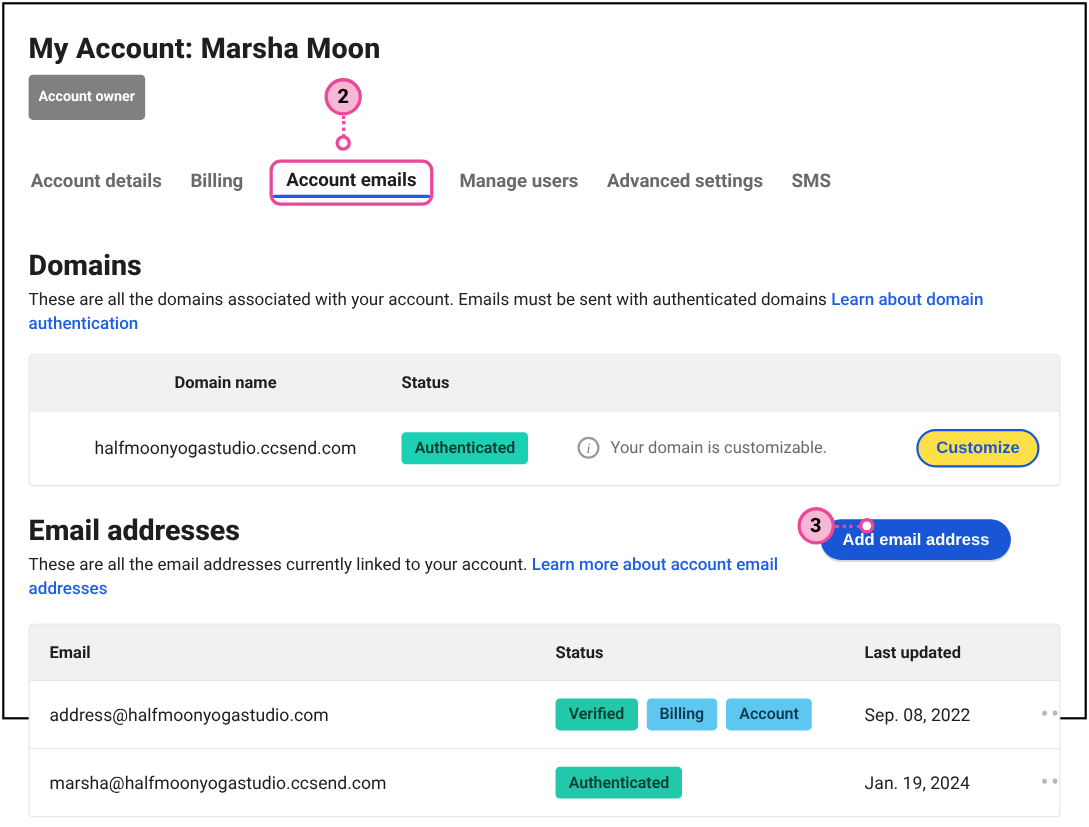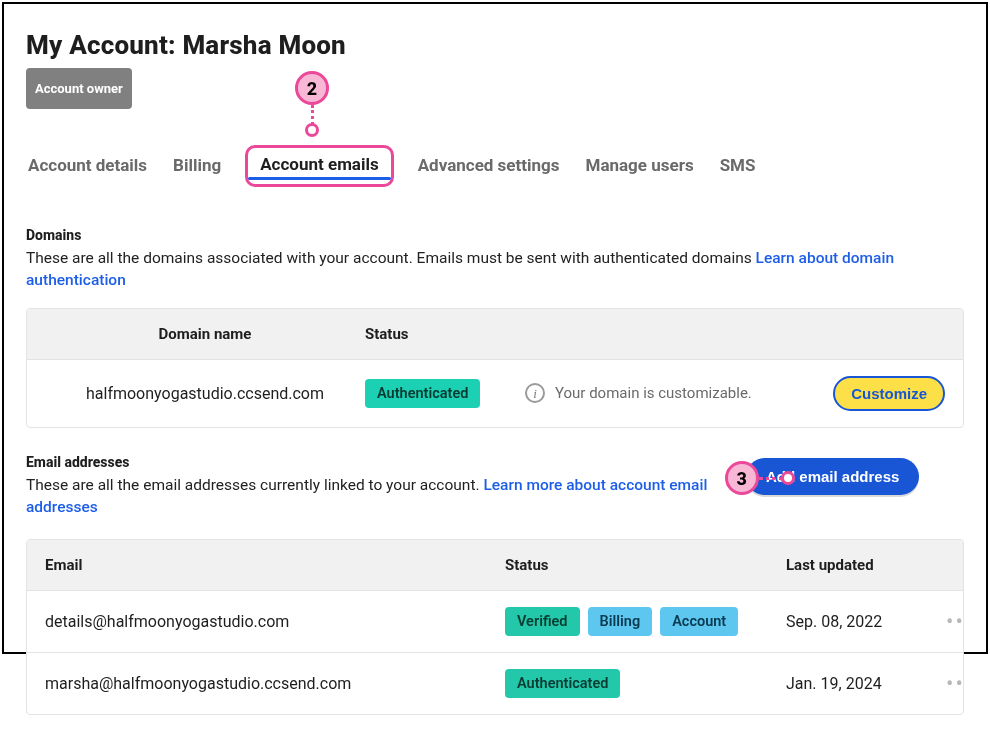--- a/index.html
+++ b/index.html
@@ -72,21 +72,21 @@
     background: var(--blue);
     border-radius:2px;
   }
   
   .tab.callout-box {
     border: 3px solid var(--pink);
     border-radius: 10px;
     padding: 6px 12px 10px 12px;
   }
 
-  .section h2 { font-size: 14px; font-weight: 800; margin: 0 0 4px 0; }
+  .section h2 { font-size: 26px; font-weight: 800; margin: 0 0 4px 0; }
   .section p.desc { margin: 0 0 16px 0; font-size: 15.5px; color: #222; line-height: 1.45; }
   a.link { color: var(--link); text-decoration: none; font-weight: 500; }
 
   .tbl {
     border: 1px solid var(--border);
     border-radius: 4px;
     overflow: hidden;
     background:#fff;
   }
   .tbl .row { display:flex; align-items:center; padding: 16px 18px; }
@@ -192,22 +192,22 @@
 
   
   <div class="marker" style="left:291px; top:67px;">2</div>
   <div class="marker-line-v" style="left:307px; top:101px; height:20px;"></div>
   <div class="marker-dot" style="left:301px; top:119px;"></div>
 
   <div class="tabs">
     <div class="tab">Account details</div>
     <div class="tab">Billing</div>
     <div class="tab active callout-box">Account emails</div>
+    <div class="tab">Manage users</div>
     <div class="tab">Advanced settings</div>
-    <div class="tab">Manage users</div>
     <div class="tab">SMS</div>
   </div>
 
   
   <div class="section">
     <h2>Domains</h2>
     <p class="desc">
       <span>These are all the domains associated with your account. Emails must be sent with authenticated domains </span>
       <a href="#" class="link">Learn about domain authentication</a>
     </p>
@@ -252,21 +252,21 @@
 
     <div class="tbl" style="margin-top:4px;">
       <div class="row hdr">
         <div class="em-c1">Email</div>
         <div class="em-c2">Status</div>
         <div class="em-c3">Last updated</div>
         <div class="em-c4"></div>
       </div>
 
       <div class="row">
-        <div class="em-c1">details@halfmoonyogastudio.com</div>
+        <div class="em-c1">address@halfmoonyogastudio.com</div>
         <div class="em-c2">
           <span class="pill teal2">Verified</span>
           <span class="pill sky">Billing</span>
           <span class="pill sky">Account</span>
         </div>
         <div class="em-c3">Sep. 08, 2022</div>
         <div class="em-c4">
             <span class="dots">•••</span>
           </div>
       </div>

